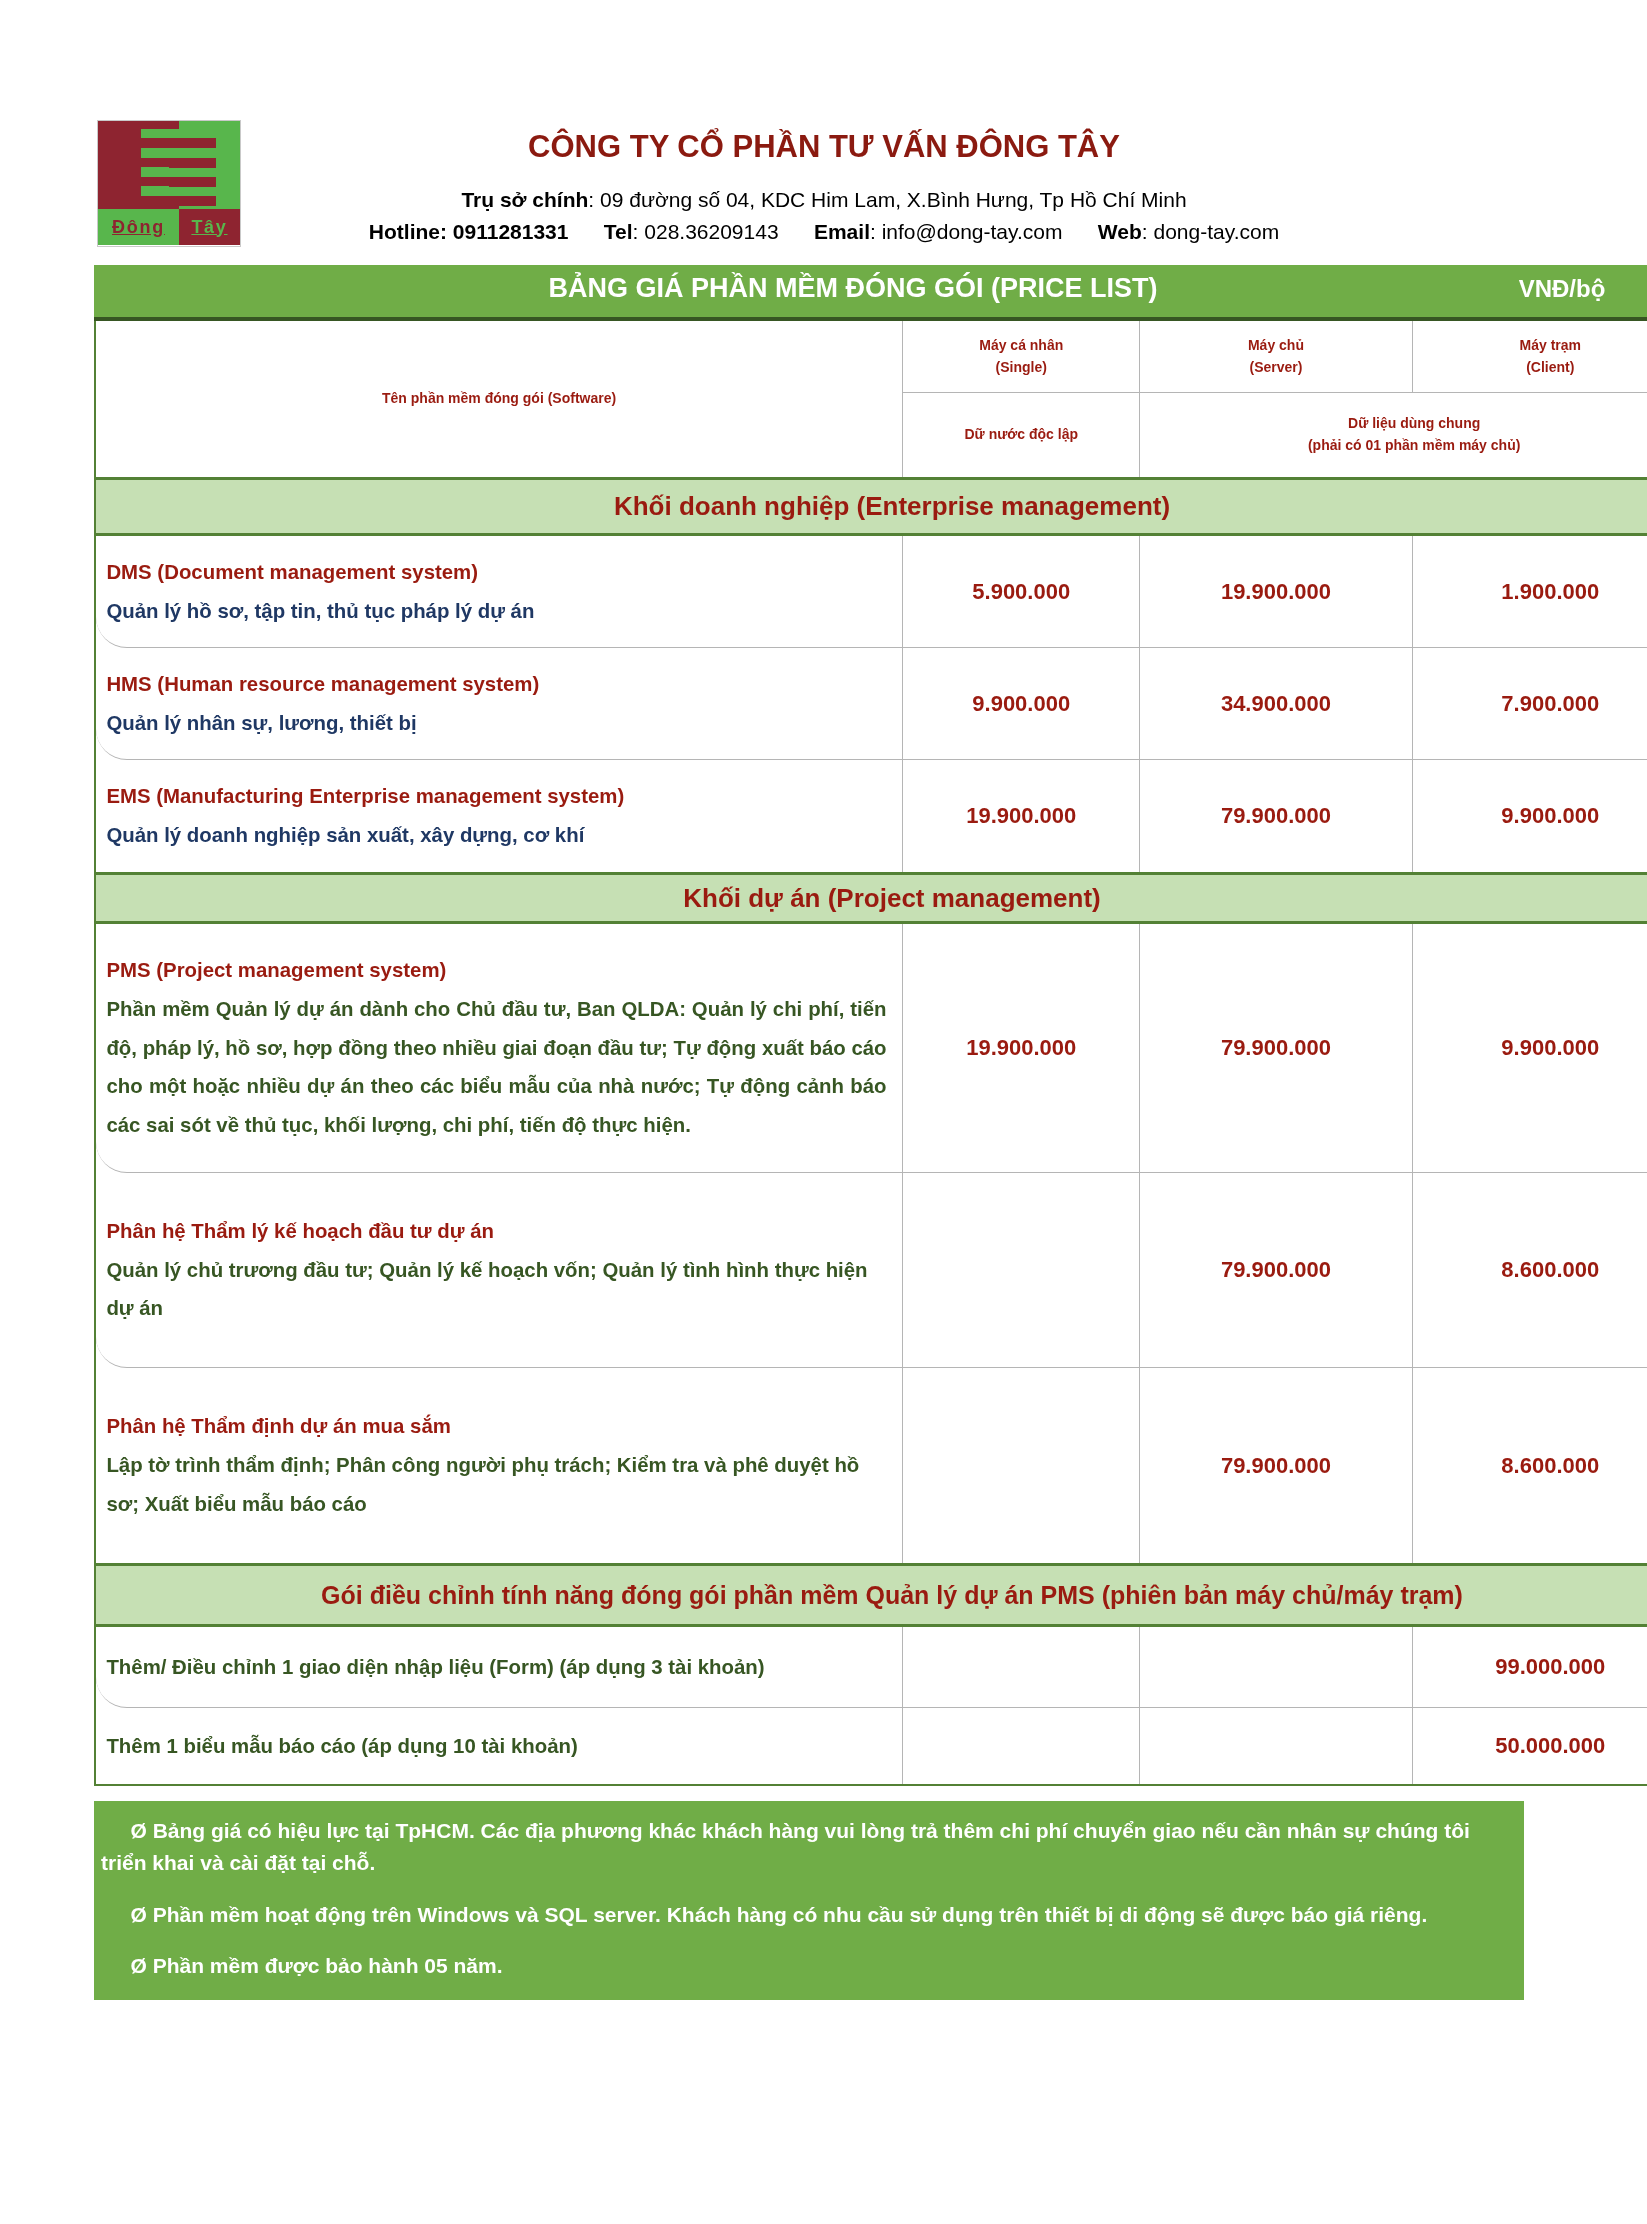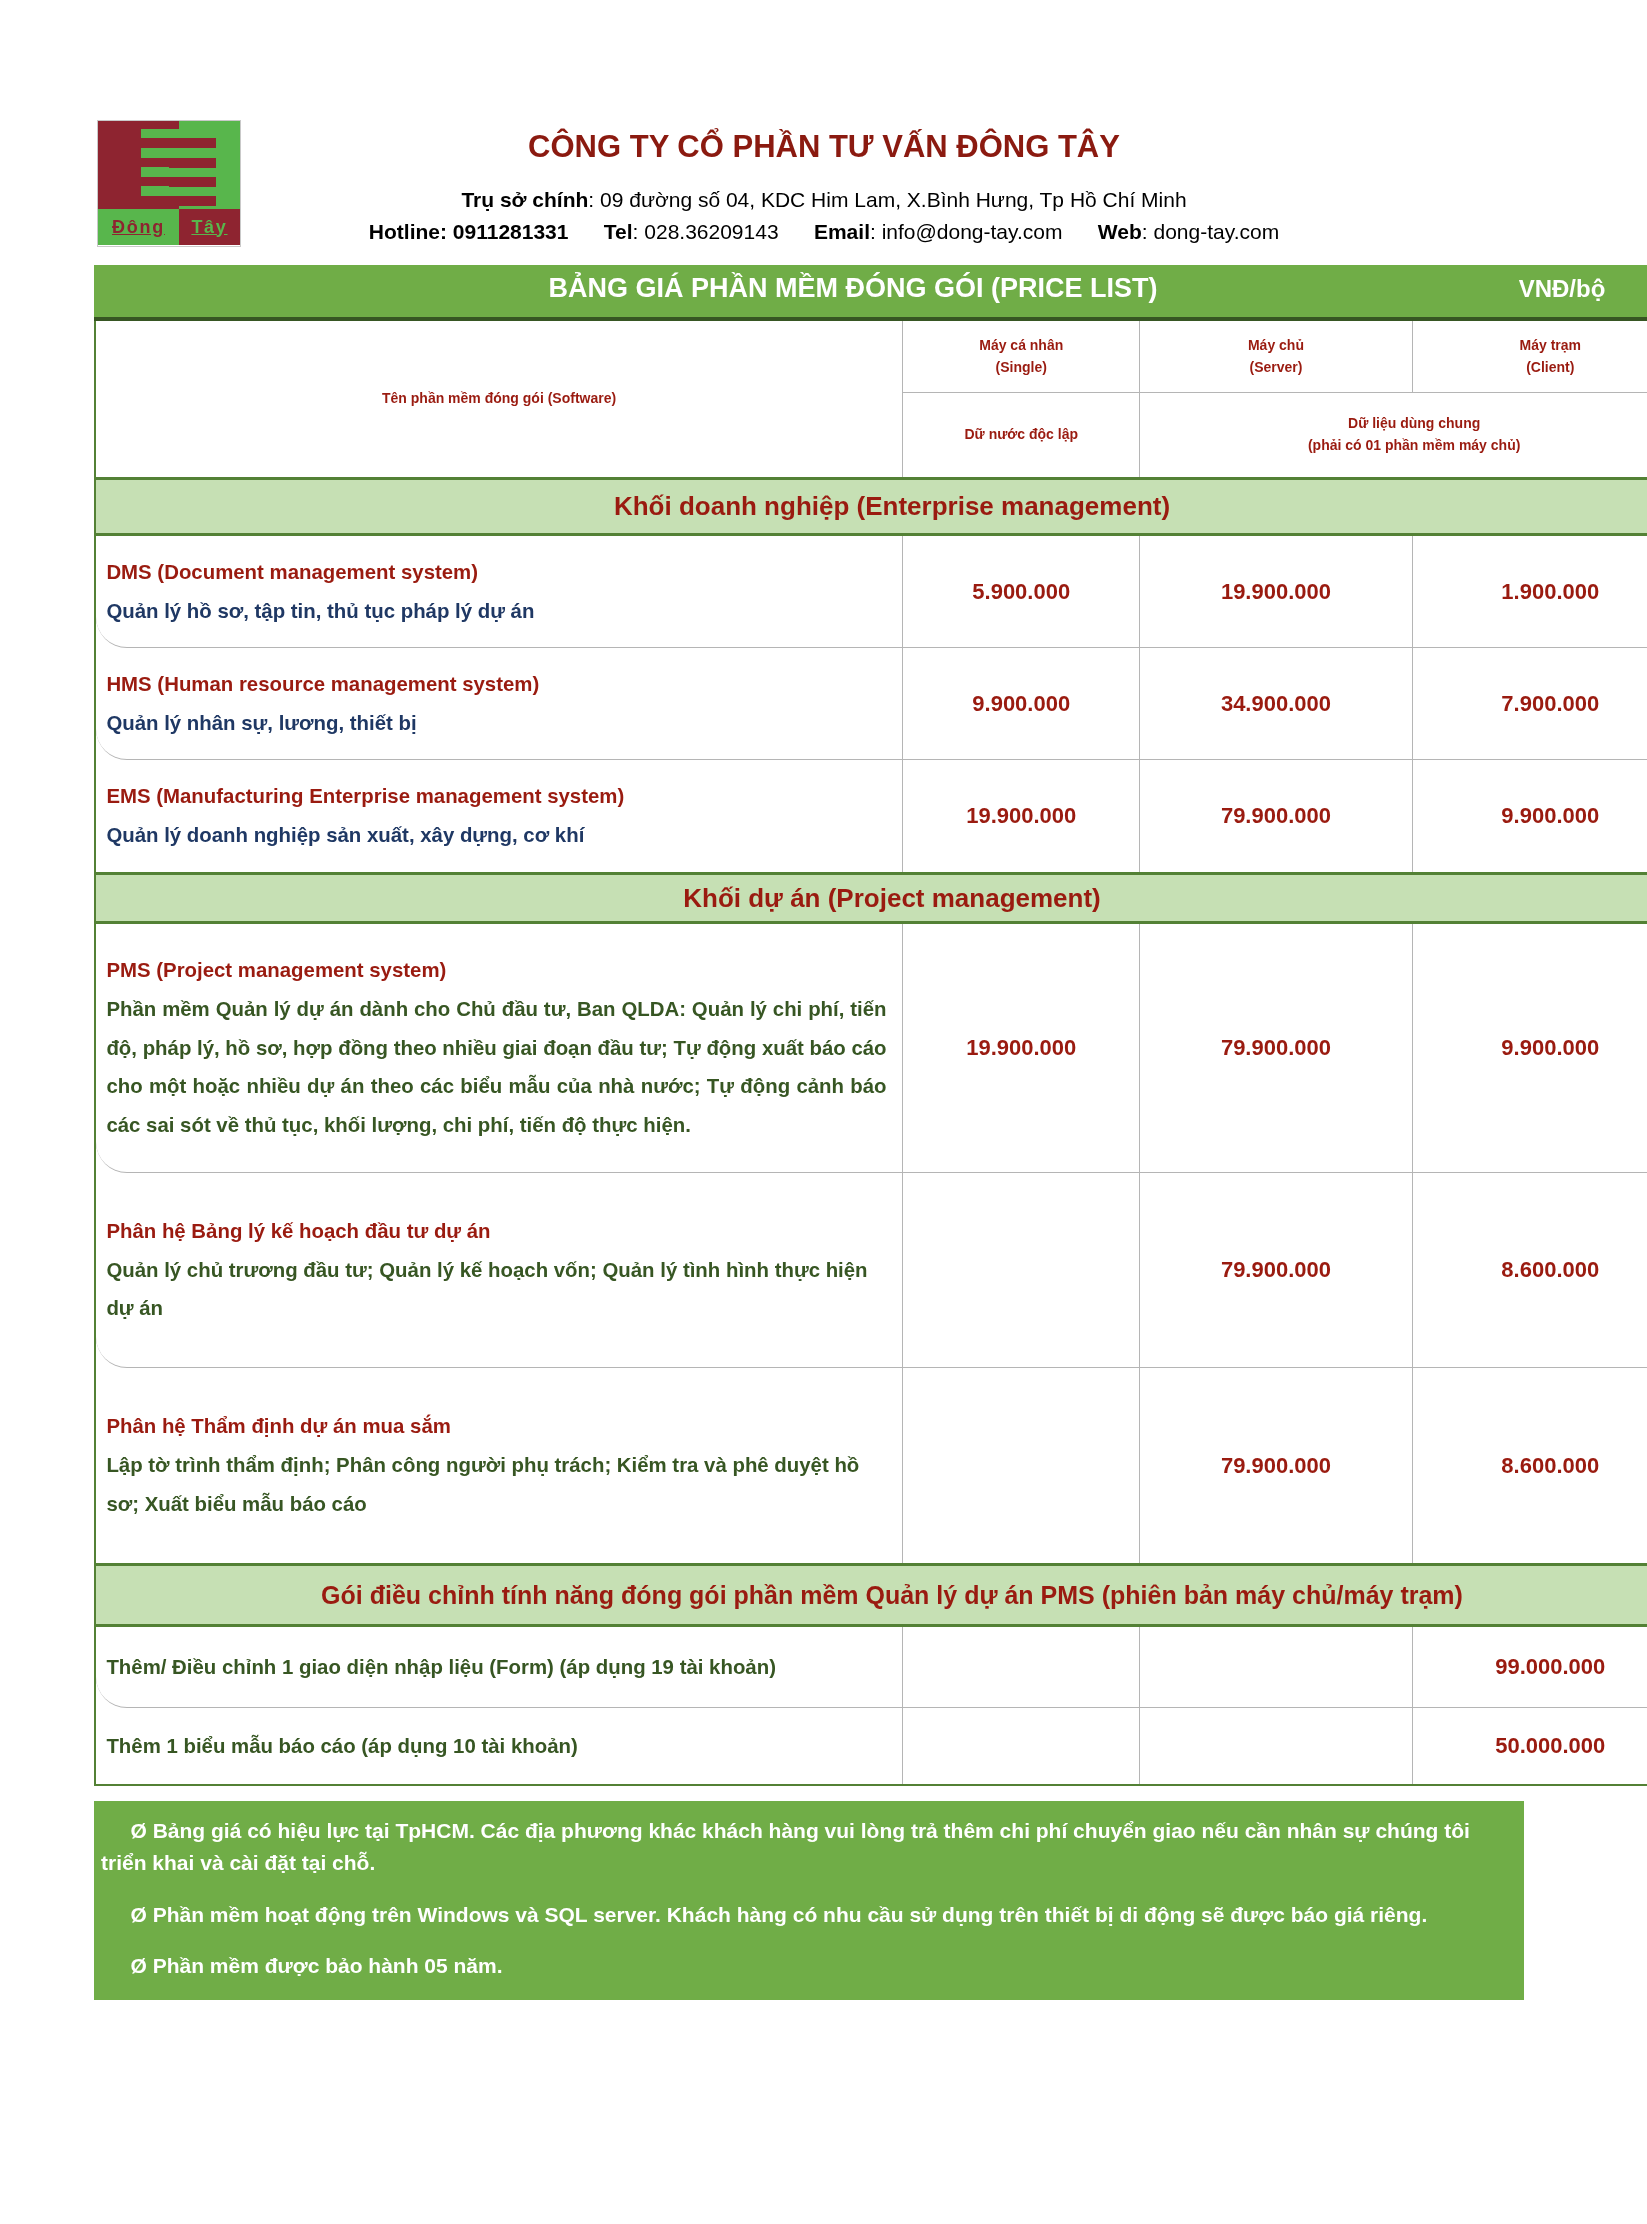--- a/index.html
+++ b/index.html
@@ -234,21 +234,21 @@
           <div class="sw-name">PMS (Project management system)</div>
           <div class="sw-desc desc-green justify">Phần mềm Quản lý dự án dành cho Chủ đầu tư, Ban QLDA: Quản lý chi phí, tiến độ, pháp lý, hồ sơ, hợp đồng theo nhiều giai đoạn đầu tư; Tự động xuất báo cáo cho một hoặc nhiều dự án theo các biểu mẫu của nhà nước; Tự động cảnh báo các sai sót về thủ tục, khối lượng, chi phí, tiến độ thực hiện.</div>
         </div>
         <div class="cell price-cell">19.900.000</div>
         <div class="cell price-cell">79.900.000</div>
         <div class="cell price-cell">9.900.000</div>
       </div>
 
       <div class="row rh-224">
         <div class="cell name-cell">
-          <div class="sw-name">Phân hệ Bảng lý kế hoạch đầu tư dự án</div>
+          <div class="sw-name">Phân hệ Thẩm lý kế hoạch đầu tư dự án</div>
           <div class="sw-desc desc-green">Quản lý chủ trương đầu tư; Quản lý kế hoạch vốn; Quản lý tình hình thực hiện dự án</div>
         </div>
         <div class="cell price-cell"></div>
         <div class="cell price-cell">79.900.000</div>
         <div class="cell price-cell">8.600.000</div>
       </div>
 
       <div class="row rh-224 last">
         <div class="cell name-cell">
           <div class="sw-name">Phân hệ Thẩm định dự án mua sắm</div>
@@ -256,21 +256,21 @@
         </div>
         <div class="cell price-cell"></div>
         <div class="cell price-cell">79.900.000</div>
         <div class="cell price-cell">8.600.000</div>
       </div>
 
       <div class="section-band sb3">Gói điều chỉnh tính năng đóng gói phần mềm Quản lý dự án PMS (phiên bản máy chủ/máy trạm)</div>
 
       <div class="row rh-92">
         <div class="cell name-cell">
-          <div class="sw-name name-green">Thêm/ Điều chỉnh 1 giao diện nhập liệu (Form) (áp dụng 19 tài khoản)</div>
+          <div class="sw-name name-green">Thêm/ Điều chỉnh 1 giao diện nhập liệu (Form) (áp dụng 3 tài khoản)</div>
         </div>
         <div class="cell price-cell"></div>
         <div class="cell price-cell"></div>
         <div class="cell price-cell">99.000.000</div>
       </div>
 
       <div class="row rh-88 last">
         <div class="cell name-cell">
           <div class="sw-name name-green">Thêm 1 biểu mẫu báo cáo (áp dụng 10 tài khoản)</div>
         </div>

